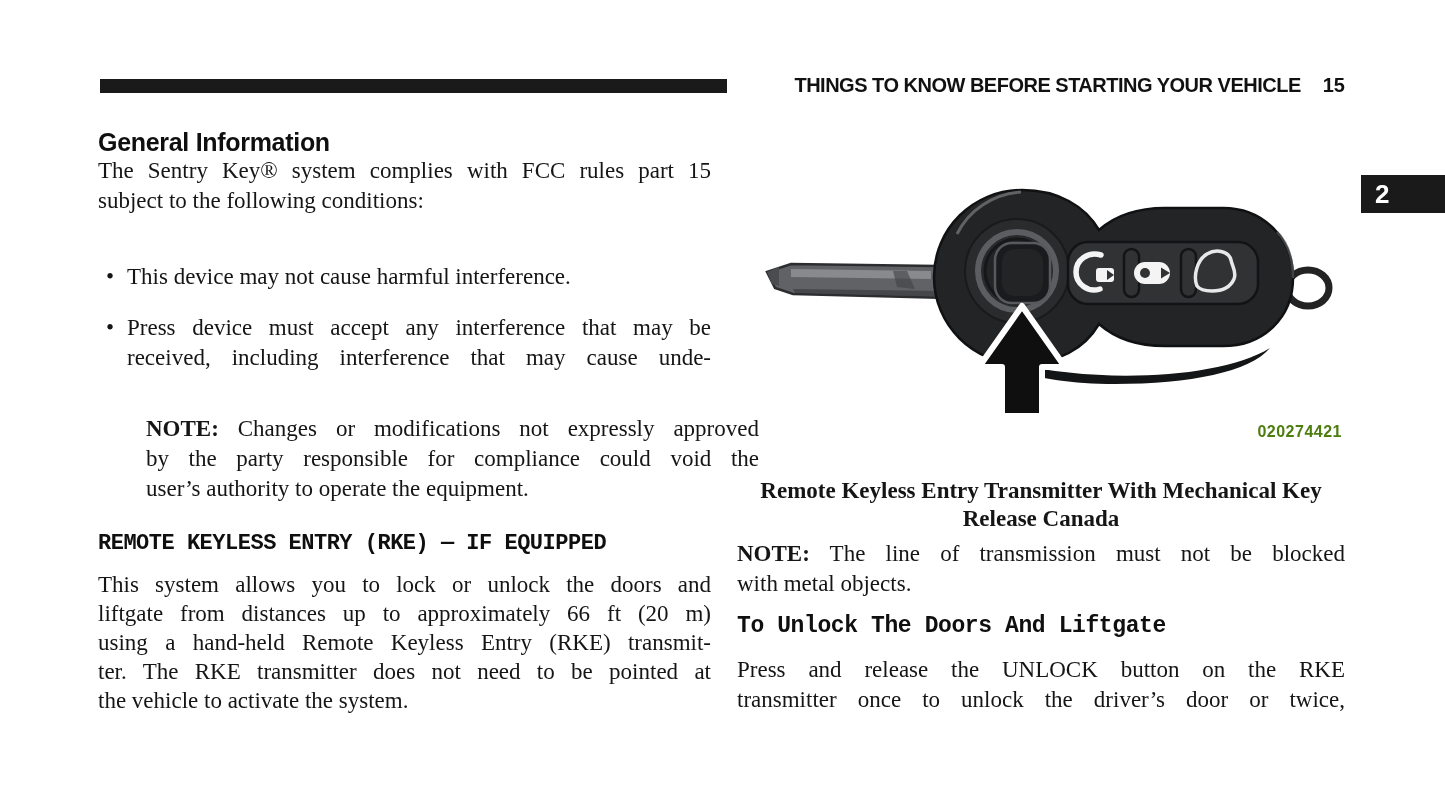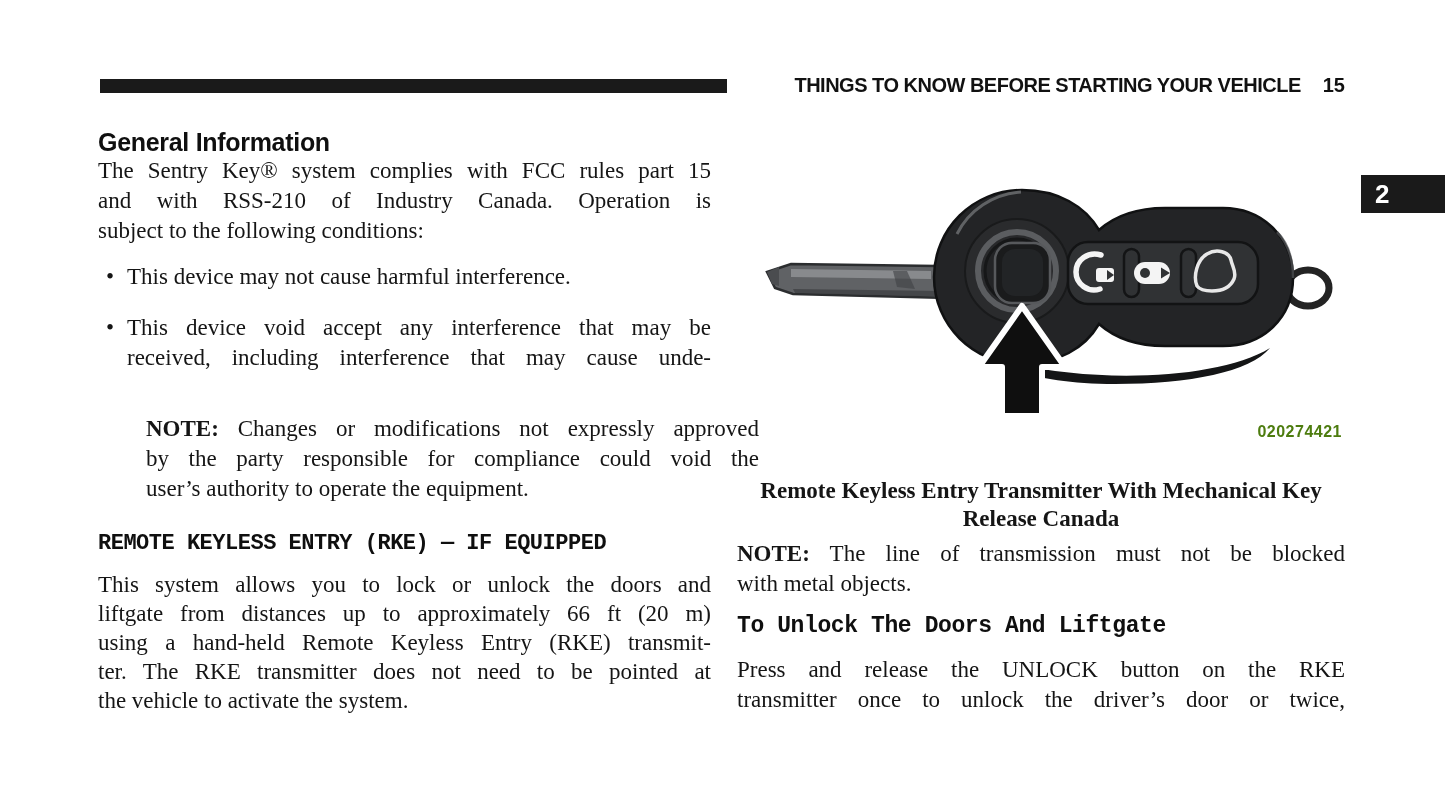--- a/index.html
+++ b/index.html
@@ -58,35 +58,34 @@
   </div>
 
   <div class="abs" id="chapter-tab">
     <span>2</span>
   </div>
 
   <div class="abs h1" style="left:98px;top:128px;">General Information</div>
 
   <div class="abs body-block" style="left:98px;top:156px;">
       <div class="ln j">The Sentry Key® system complies with FCC rules part 15</div>
-      <div class="ln j">and with RSS-210 of Industry Canada. Operation is</div>
       <div class="ln jl">subject to the following conditions:</div>
     </div>
 
   <div class="abs body-block" style="left:98px;top:262px;">
       <div class="bullet-item">
         <span class="bullet-dot">•</span>
         <div class="bullet-body">
           <div class="ln jl">This device may not cause harmful interference.</div>
         </div>
       </div>
       <div class="bullet-item">
         <span class="bullet-dot">•</span>
         <div class="bullet-body">
-          <div class="ln j">This device void accept any interference that may be</div>
+          <div class="ln j">Press device must accept any interference that may be</div>
           <div class="ln j">received, including interference that may cause unde-</div>
         </div>
       </div>
     </div>
 
   <div class="abs body-block" style="left:98px;top:414px;margin-left:48px;">
       <div class="ln j"><b>NOTE:</b> Changes or modifications not expressly approved</div>
       <div class="ln j">by the party responsible for compliance could void the</div>
       <div class="ln jl">user’s authority to operate the equipment.</div>
     </div>

